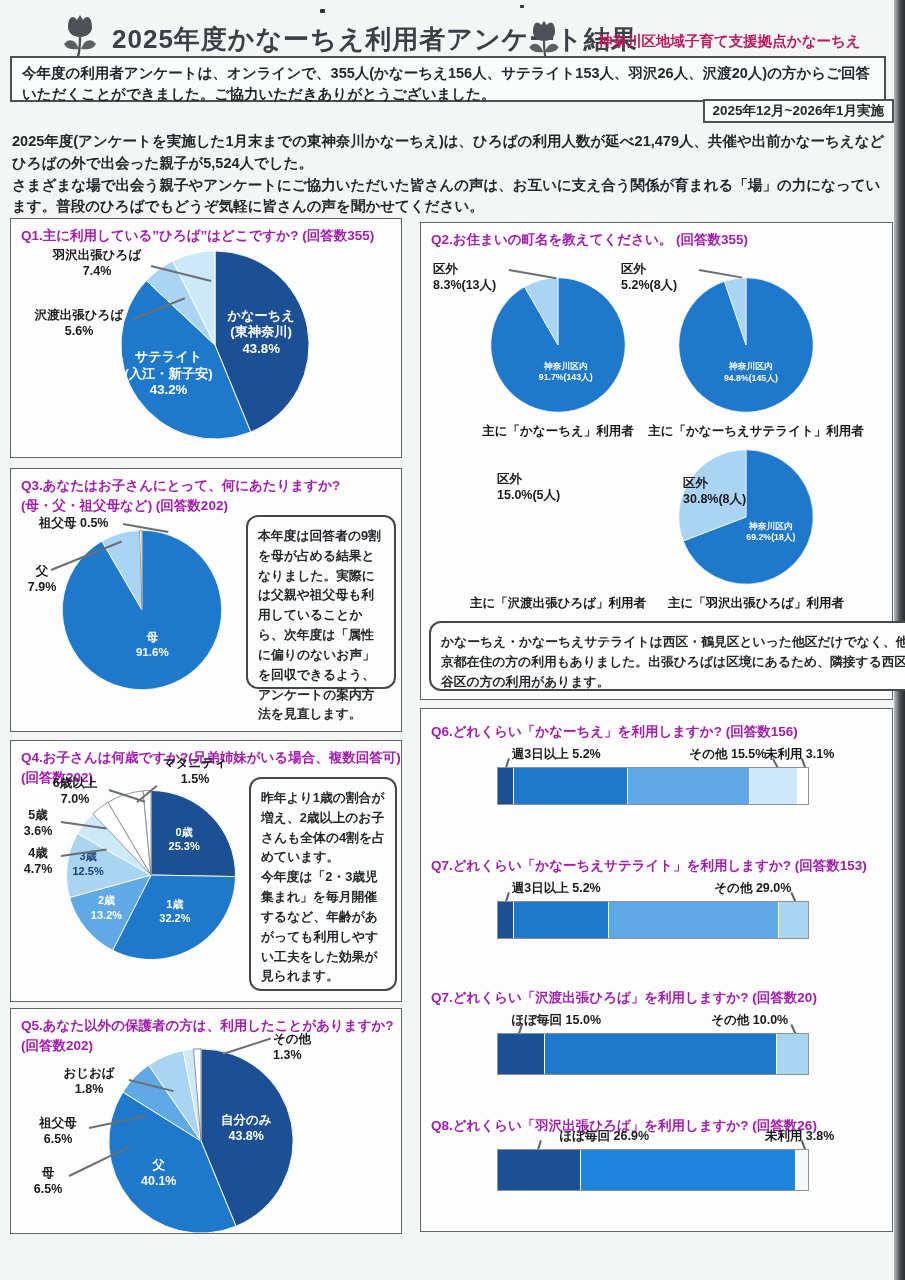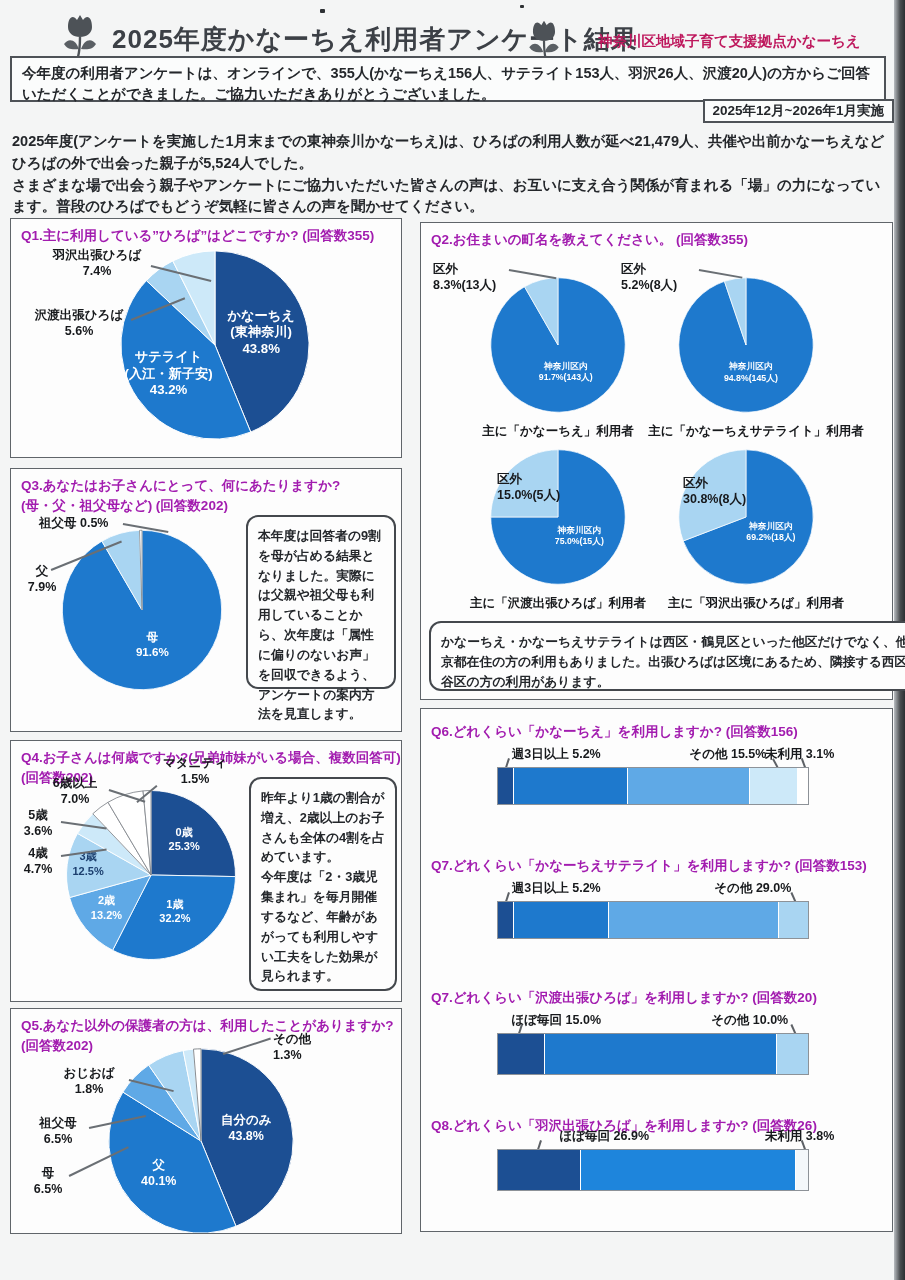--- a/index.html
+++ b/index.html
@@ -195,25 +195,20 @@
   <div class="piebox" style="left:255px;top:52px;width:140px;height:140px;"><svg viewBox="0 0 200 200" style="width: 100%; height: 100%;">
         <path d="M100,100 L100.00,4.00 A96,96 0 1 1 69.19,9.08 Z" fill="#1e79cd" stroke="#ffffff" stroke-width="1"></path>
         <text text-anchor="middle" font-size="12.5" font-weight="700" fill="#ffffff"><tspan x="107.0" y="134.9">神奈川区内</tspan><tspan x="107.0" y="150.9">94.8%(145人)</tspan></text>
         <path d="M100,100 L69.19,9.08 A96,96 0 0 1 100.00,4.00 Z" fill="#a9d5f2" stroke="#ffffff" stroke-width="1"></path>
       </svg></div>
   <div class="callout left" style="left:200px;top:38px;">区外
 5.2%(8人)</div>
   <div class="ld" style="left:278px;top:46px;width:44px;transform:rotate(10deg);"></div>
   <div class="caption" style="left:215px;top:200px;width:240px;">主に「かなーちえサテライト」利用者</div>
 
-  <div class="piebox" style="left:67px;top:224px;width:140px;height:140px;"><svg viewBox="0 0 200 200" style="width: 100%; height: 100%;">
-        <path d="M100,100 L100.00,4.00 A96,96 0 1 1 4.00,100.00 Z" fill="#1e79cd" stroke="#ffffff" stroke-width="1"></path>
-        <text text-anchor="middle" font-size="12.5" font-weight="700" fill="#ffffff"><tspan x="130.5" y="122.8">神奈川区内</tspan><tspan x="130.5" y="138.8">75.0%(15人)</tspan></text>
-        <path d="M100,100 L4.00,100.00 A96,96 0 0 1 100.00,4.00 Z" fill="#a9d5f2" stroke="#ffffff" stroke-width="1"></path>
-      </svg></div>
   <div class="callout left" style="left:76px;top:248px;">区外
 15.0%(5人)</div>
   <div class="caption" style="left:22px;top:372px;width:230px;">主に「沢渡出張ひろば」利用者</div>
 
   <div class="piebox" style="left:255px;top:224px;width:140px;height:140px;"><svg viewBox="0 0 200 200" style="width: 100%; height: 100%;">
         <path d="M100,100 L100.00,4.00 A96,96 0 1 1 10.30,134.22 Z" fill="#1e79cd" stroke="#ffffff" stroke-width="1"></path>
         <text text-anchor="middle" font-size="12.5" font-weight="700" fill="#ffffff"><tspan x="135.6" y="116.8">神奈川区内</tspan><tspan x="135.6" y="132.8">69.2%(18人)</tspan></text>
         <path d="M100,100 L10.30,134.22 A96,96 0 0 1 100.00,4.00 Z" fill="#a9d5f2" stroke="#ffffff" stroke-width="1"></path>
       </svg></div>
   <div class="callout left" style="left:262px;top:252px;">区外

